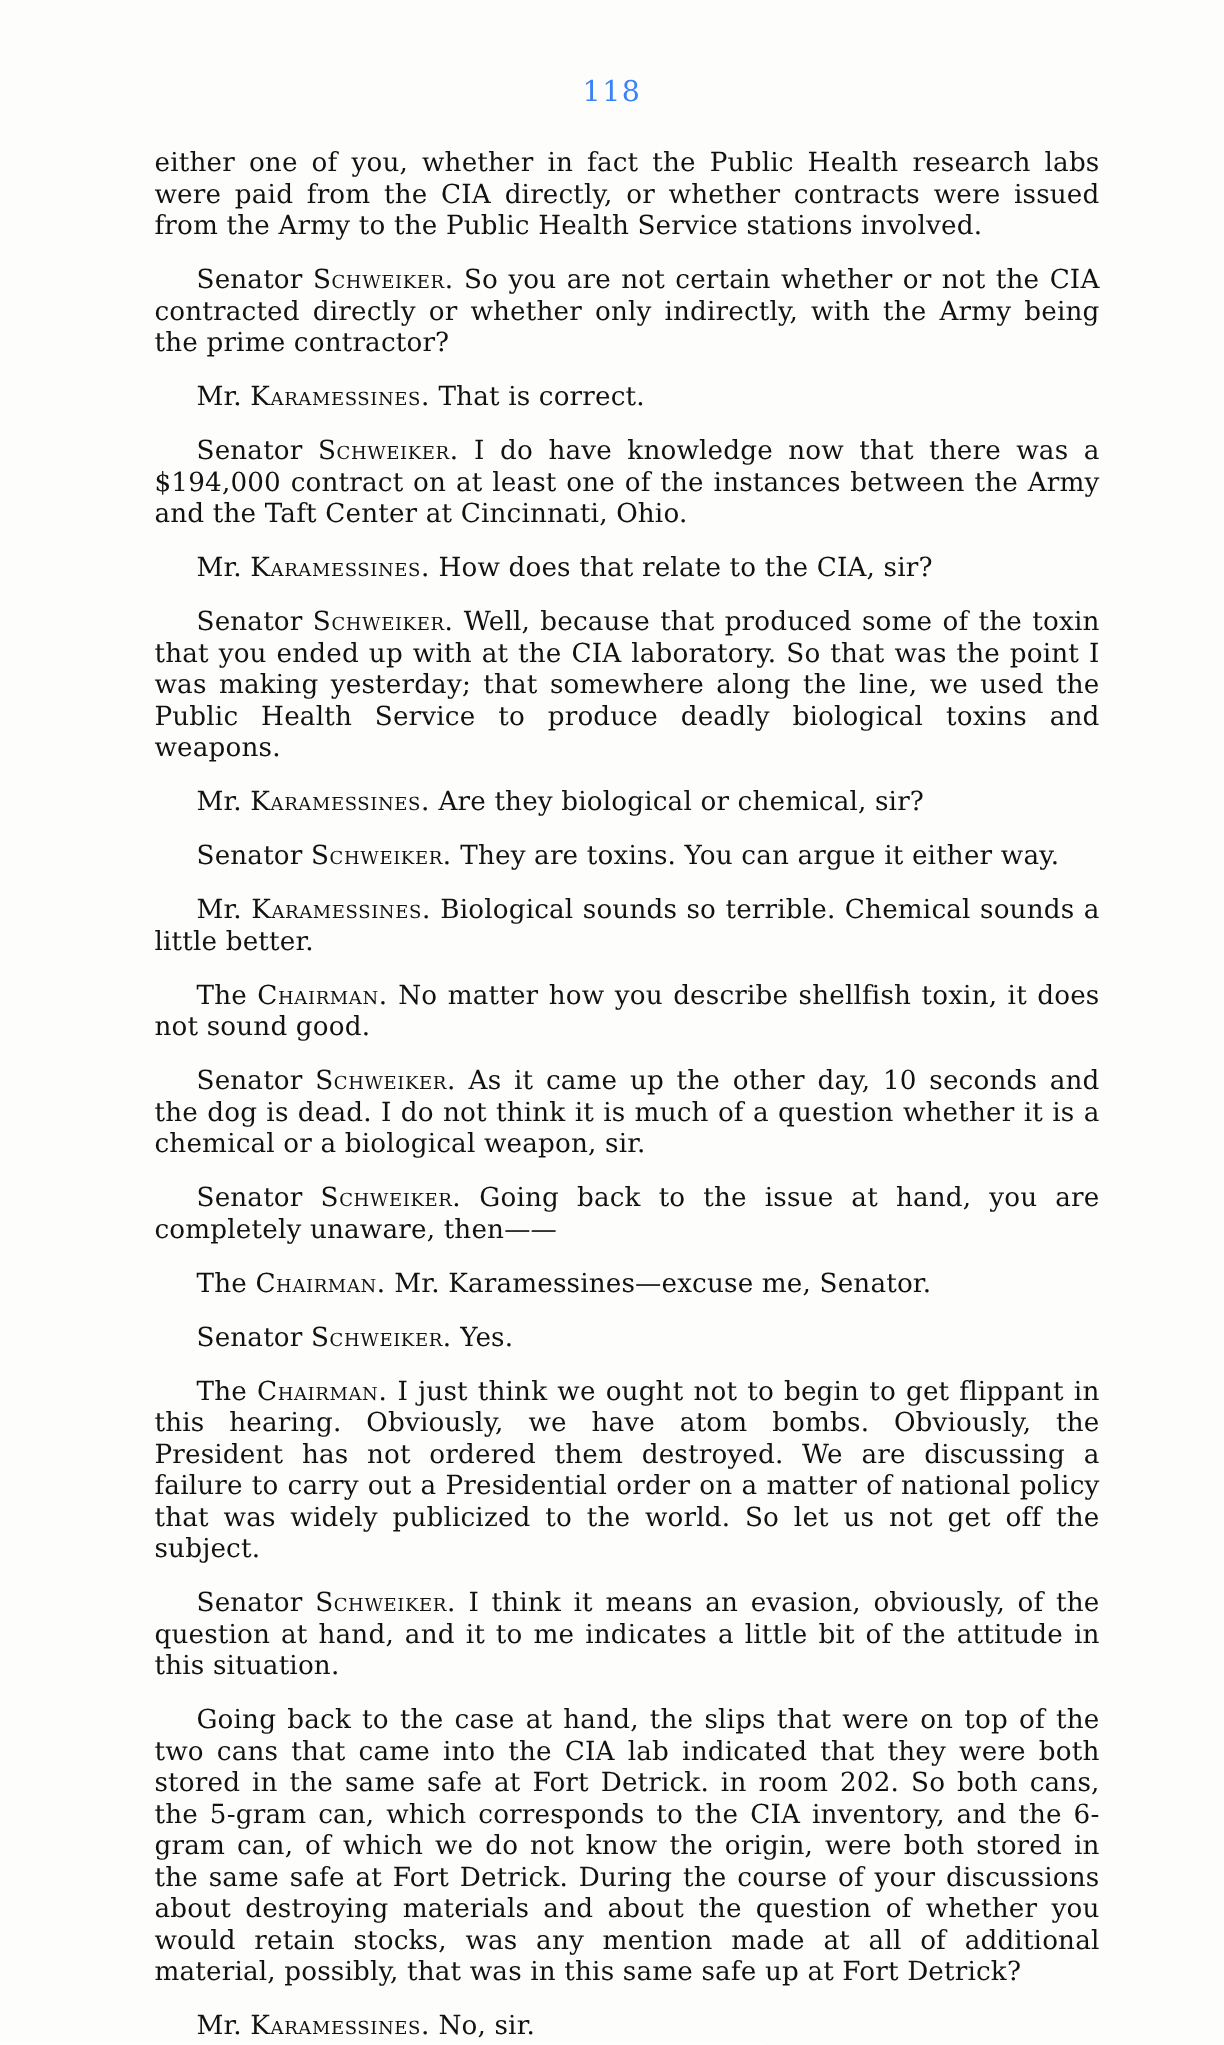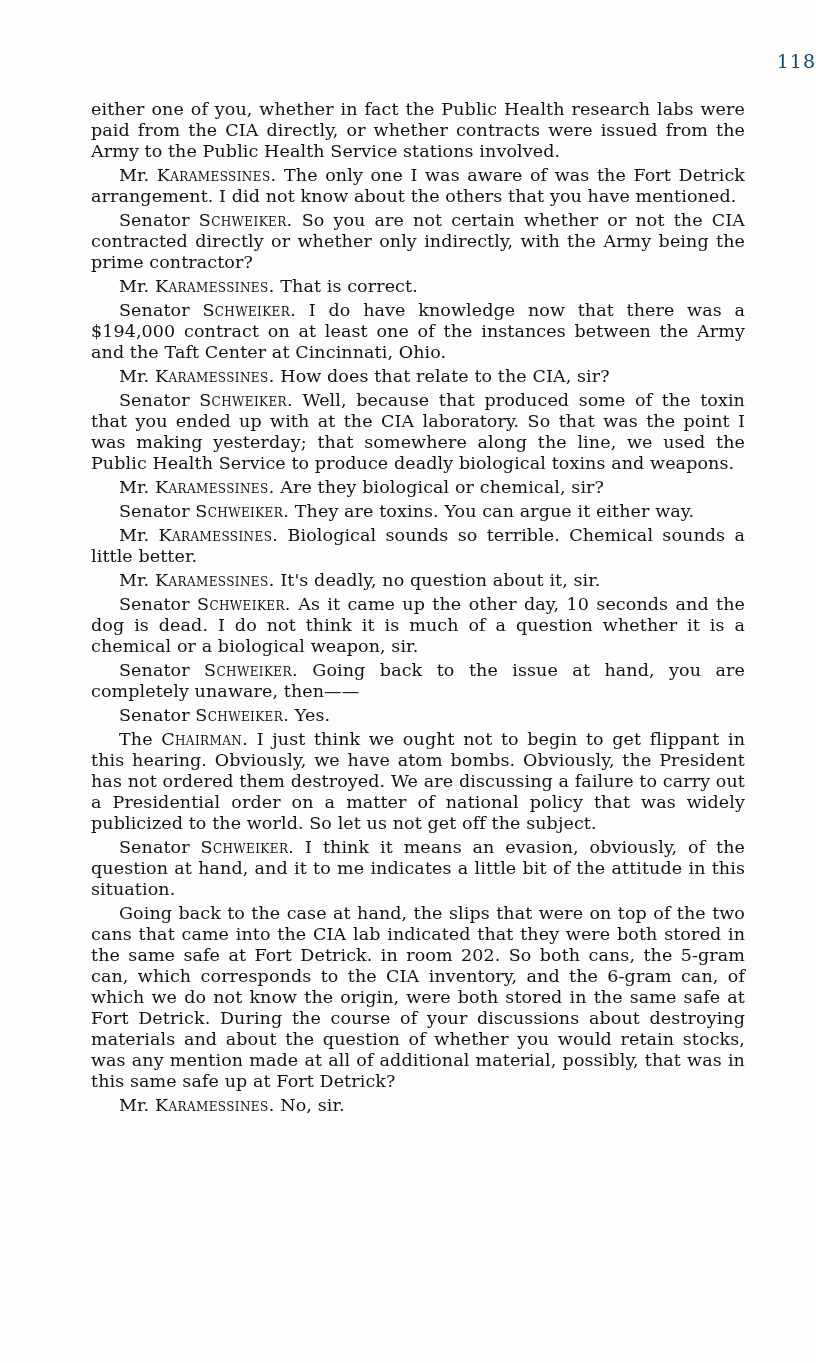--- a/index.html
+++ b/index.html
@@ -12,34 +12,34 @@
     width: 816px;
     height: 1363px;
     margin: 0 auto;
     background: #fdfdfb;
     color: #121212;
     font-family: "DejaVu Serif", serif;
     overflow: hidden;
   }
   .page-num {
     padding-top: 50px;
-    text-align: right;
+    text-align: center;
     font-size: 19px;
     letter-spacing: 1px;
-    color: #0c4a6e;
+    color: #3b82f6;
   }
   .content {
     margin: 27px 68px 0 88px; 
     font-size: 17.5px;
     line-height: 21px;
     text-align: justify;
     letter-spacing: 0.1px;
   }
   .para {
-    margin: 3px;
+    margin: 15px;
     padding: 0;
   }
   .ind {
     text-indent: 28px;
   }
   .speaker-name {
     font-variant: small-caps;
     letter-spacing: 0.4px;
   }
 </style>
@@ -47,47 +47,47 @@
 <body>
 
 <div class="sheet">
 
   <div class="page-num">118</div>
 
   <div class="content">
 
     <p class="para"><span>either one of you, whether in fact the Public Health research labs were paid from the CIA directly, or whether contracts were issued from the Army to the Public Health Service stations involved.</span></p>
 
-    <p class="para ind"><span>Mr.</span> <span class="speaker-name">Karamessines.</span> <span>The only one I was aware of was the Fort Detrick arrangement. I did not know about the others that you have mentioned.</span></p>
 
     <p class="para ind"><span>Senator</span> <span class="speaker-name">Schweiker.</span> <span>So you are not certain whether or not the CIA contracted directly or whether only indirectly, with the Army being the prime contractor?</span></p>
 
     <p class="para ind"><span>Mr.</span> <span class="speaker-name">Karamessines.</span> <span>That is correct.</span></p>
 
     <p class="para ind"><span>Senator</span> <span class="speaker-name">Schweiker.</span> <span>I do have knowledge now that there was a $194,000 contract on at least one of the instances between the Army and the Taft Center at Cincinnati, Ohio.</span></p>
 
     <p class="para ind"><span>Mr.</span> <span class="speaker-name">Karamessines.</span> <span>How does that relate to the CIA, sir?</span></p>
 
     <p class="para ind"><span>Senator</span> <span class="speaker-name">Schweiker.</span> <span>Well, because that produced some of the toxin that you ended up with at the CIA laboratory. So that was the point I was making yesterday; that somewhere along the line, we used the Public Health Service to produce deadly biological toxins and weapons.</span></p>
 
     <p class="para ind"><span>Mr.</span> <span class="speaker-name">Karamessines.</span> <span>Are they biological or chemical, sir?</span></p>
 
     <p class="para ind"><span>Senator</span> <span class="speaker-name">Schweiker.</span> <span>They are toxins. You can argue it either way.</span></p>
 
     <p class="para ind"><span>Mr.</span> <span class="speaker-name">Karamessines.</span> <span>Biological sounds so terrible. Chemical sounds a little better.</span></p>
 
 
+    <p class="para ind"><span>The</span> <span class="speaker-name">Chairman.</span> <span>No matter how you describe shellfish toxin, it does not sound good.</span></p>
 
-    <p class="para ind"><span>Mr.</span> <span class="speaker-name">Karamessines.</span> <span>It's deadly, no question about it, sir.</span></p>
 
     <p class="para ind"><span>Senator</span> <span class="speaker-name">Schweiker.</span> <span>As it came up the other day, 10 seconds and the dog is dead. I do not think it is much of a question whether it is a chemical or a biological weapon, sir.</span></p>
 
 
     <p class="para ind"><span>Senator</span> <span class="speaker-name">Schweiker.</span> <span>Going back to the issue at hand, you are completely unaware, then——</span></p>
 
+    <p class="para ind"><span>The</span> <span class="speaker-name">Chairman.</span> <span>Mr. Karamessines—excuse me, Senator.</span></p>
 
     <p class="para ind"><span>Senator</span> <span class="speaker-name">Schweiker.</span> <span>Yes.</span></p>
 
     <p class="para ind"><span>The</span> <span class="speaker-name">Chairman.</span> <span>I just think we ought not to begin to get flippant in this hearing. Obviously, we have atom bombs. Obviously, the President has not ordered them destroyed. We are discussing a failure to carry out a Presidential order on a matter of national policy that was widely publicized to the world. So let us not get off the subject.</span></p>
 
     <p class="para ind"><span>Senator</span> <span class="speaker-name">Schweiker.</span> <span>I think it means an evasion, obviously, of the question at hand, and it to me indicates a little bit of the attitude in this situation.</span></p>
 
     <p class="para ind"><span>Going back to the case at hand, the slips that were on top of the two cans that came into the CIA lab indicated that they were both stored in the same safe at Fort Detrick. in room 202. So both cans, the 5-gram can, which corresponds to the CIA inventory, and the 6-gram can, of which we do not know the origin, were both stored in the same safe at Fort Detrick. During the course of your discussions about destroying materials and about the question of whether you would retain stocks, was any mention made at all of additional material, possibly, that was in this same safe up at Fort Detrick?</span></p>
 
     <p class="para ind"><span>Mr.</span> <span class="speaker-name">Karamessines.</span> <span>No, sir.</span></p>

